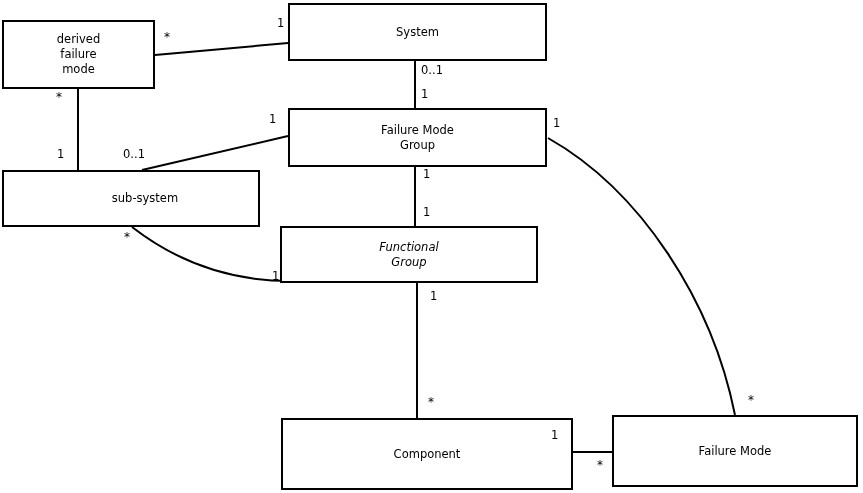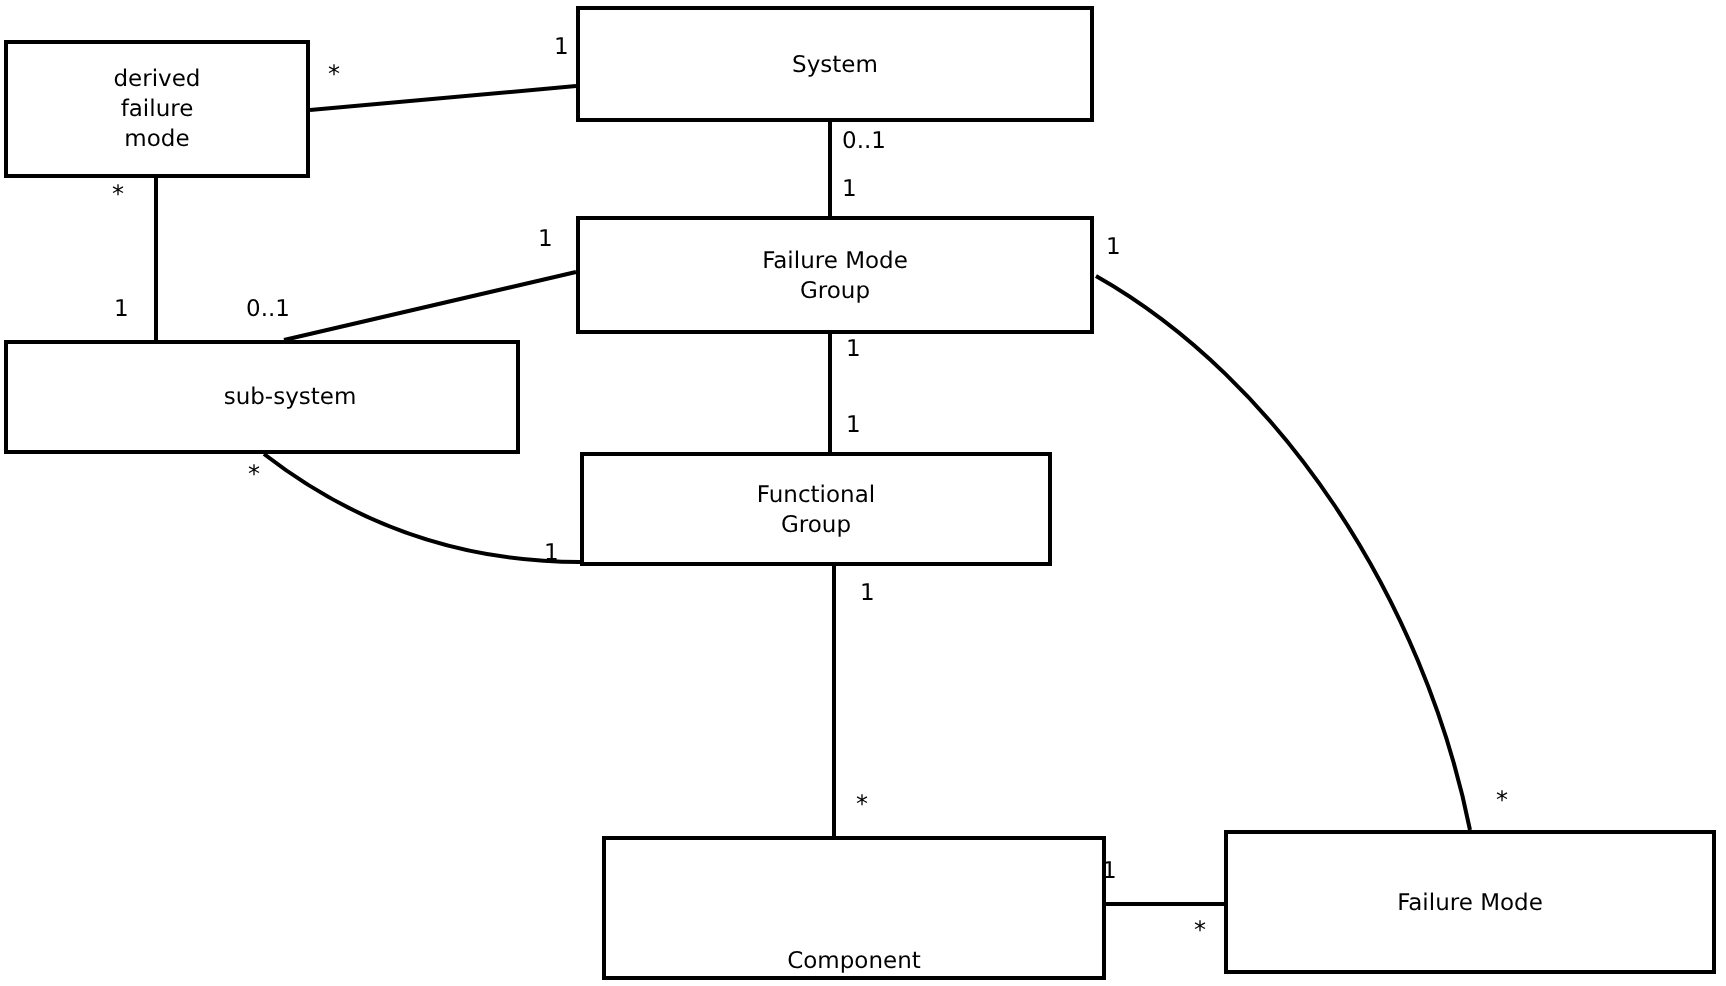--- a/index.html
+++ b/index.html
@@ -85,25 +85,25 @@
       <div class="uml-box" style="left: 288px; top: 3px; width: 259px; height: 58px; border-color: rgb(0, 0, 0);">
         <div class="uml-box-label" style="color: rgb(0, 0, 0);">System</div>
       </div>
       <div class="uml-box" style="left: 288px; top: 108px; width: 259px; height: 59px; border-color: rgb(0, 0, 0);">
         <div class="uml-box-label" style="color: rgb(0, 0, 0);">Failure Mode
 Group</div>
       </div>
       <div class="uml-box" style="left: 2px; top: 170px; width: 258px; height: 57px; border-color: rgb(0, 0, 0);">
         <div class="uml-box-label" style="color: rgb(0, 0, 0); margin-left: 28px;">sub-system</div>
       </div>
-      <div class="uml-box" style="left: 290px; top: 226px; width: 236px; height: 57px; border-color: rgb(0, 0, 0);">
+      <div class="uml-box" style="left: 280px; top: 226px; width: 258px; height: 57px; border-color: rgb(0, 0, 0); font-style: italic;">
         <div class="uml-box-label" style="color: rgb(0, 0, 0);">Functional
 Group</div>
       </div>
-      <div class="uml-box" style="left: 301px; top: 418px; width: 252px; height: 72px; border-color: rgb(0, 0, 0); align-items: flex-end;">
+      <div class="uml-box" style="left: 281px; top: 418px; width: 292px; height: 72px; border-color: rgb(0, 0, 0);">
         <div class="uml-box-label" style="color: rgb(0, 0, 0);">Component</div>
       </div>
       <div class="uml-box" style="left: 612px; top: 415px; width: 246px; height: 72px; border-color: rgb(0, 0, 0);">
         <div class="uml-box-label" style="color: rgb(0, 0, 0);">Failure Mode</div>
       </div>
     </div>
   <div id="mults-layer">
       <span class="mult-label star" style="left: 164px; top: 31px; color: rgb(0, 0, 0);">*</span>
       <span class="mult-label" style="left: 277px; top: 17px; color: rgb(0, 0, 0);">1</span>
       <span class="mult-label" style="left: 421px; top: 64px; color: rgb(0, 0, 0);">0..1</span>

